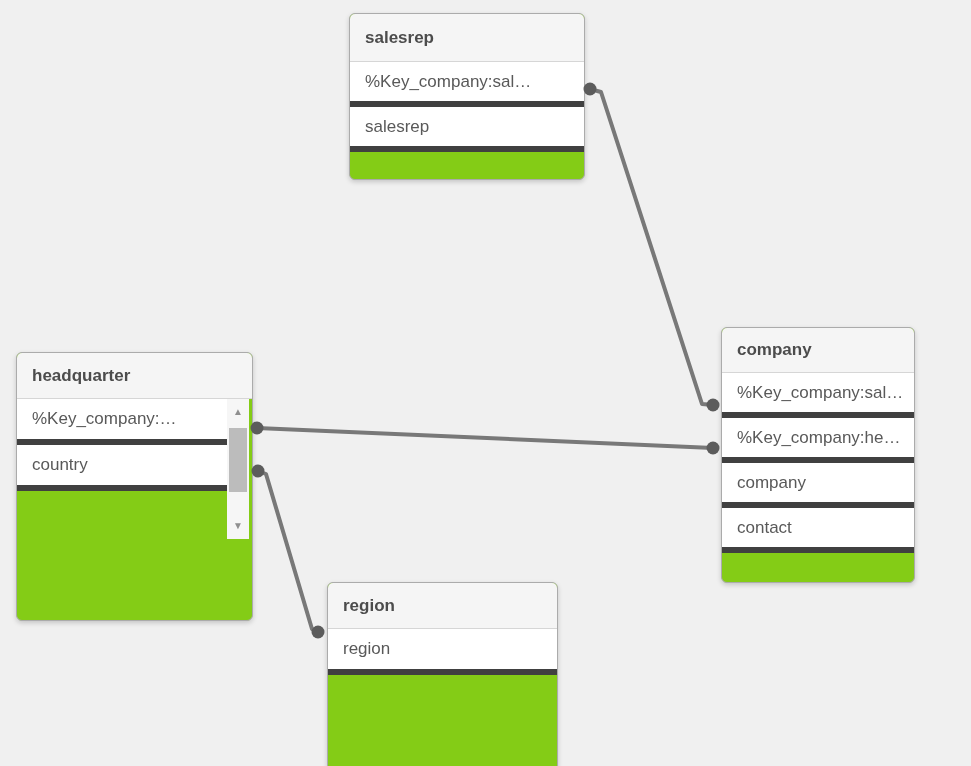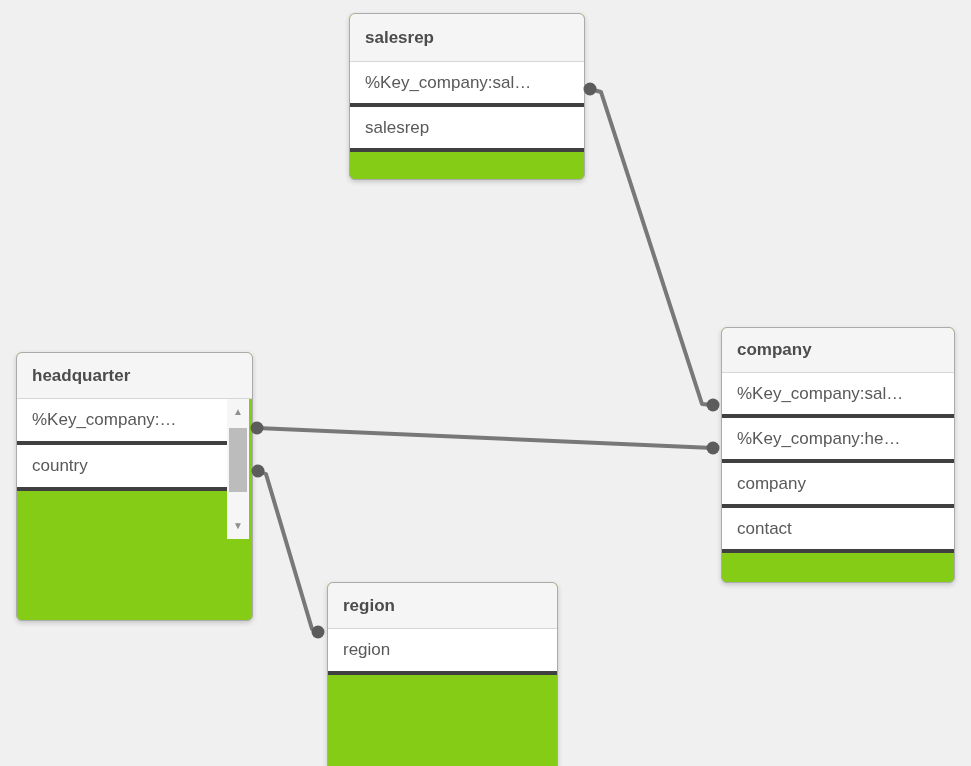--- a/index.html
+++ b/index.html
@@ -37,21 +37,21 @@
     padding: 0 15px;
     font-size: 17px;
     font-weight: bold;
     color: #4c4c4c;
     box-sizing: border-box;
     white-space: nowrap;
   }
   .t-salesrep .table-header { height: 48px; }
   .field-row {
     height: 45px;
-    border-bottom: 4px solid #404040;
+    border-bottom: 6px solid #404040;
     display: flex;
     align-items: center;
     padding: 0 15px;
     font-size: 17px;
     color: #595959;
     box-sizing: border-box;
     white-space: nowrap;
     overflow: hidden;
     background: #ffffff;
   }
@@ -132,21 +132,21 @@
     <div class="rows">
       <div class="field-row">
         <span>%Key_company:sal…</span>
       </div>
       <div class="field-row">
         <span>salesrep</span>
       </div>
     </div>
   </div>
 
-  <div class="table-node t-company" style="left:721px; top:327px; width:234px; height:256px;">
+  <div class="table-node t-company" style="left:721px; top:327px; width:194px; height:256px;">
     <div class="table-header" style="height:45px;">
       <span>company</span>
     </div>
     <div class="rows">
       <div class="field-row">
         <span>%Key_company:sal…</span>
       </div>
       <div class="field-row">
         <span>%Key_company:he…</span>
       </div>

